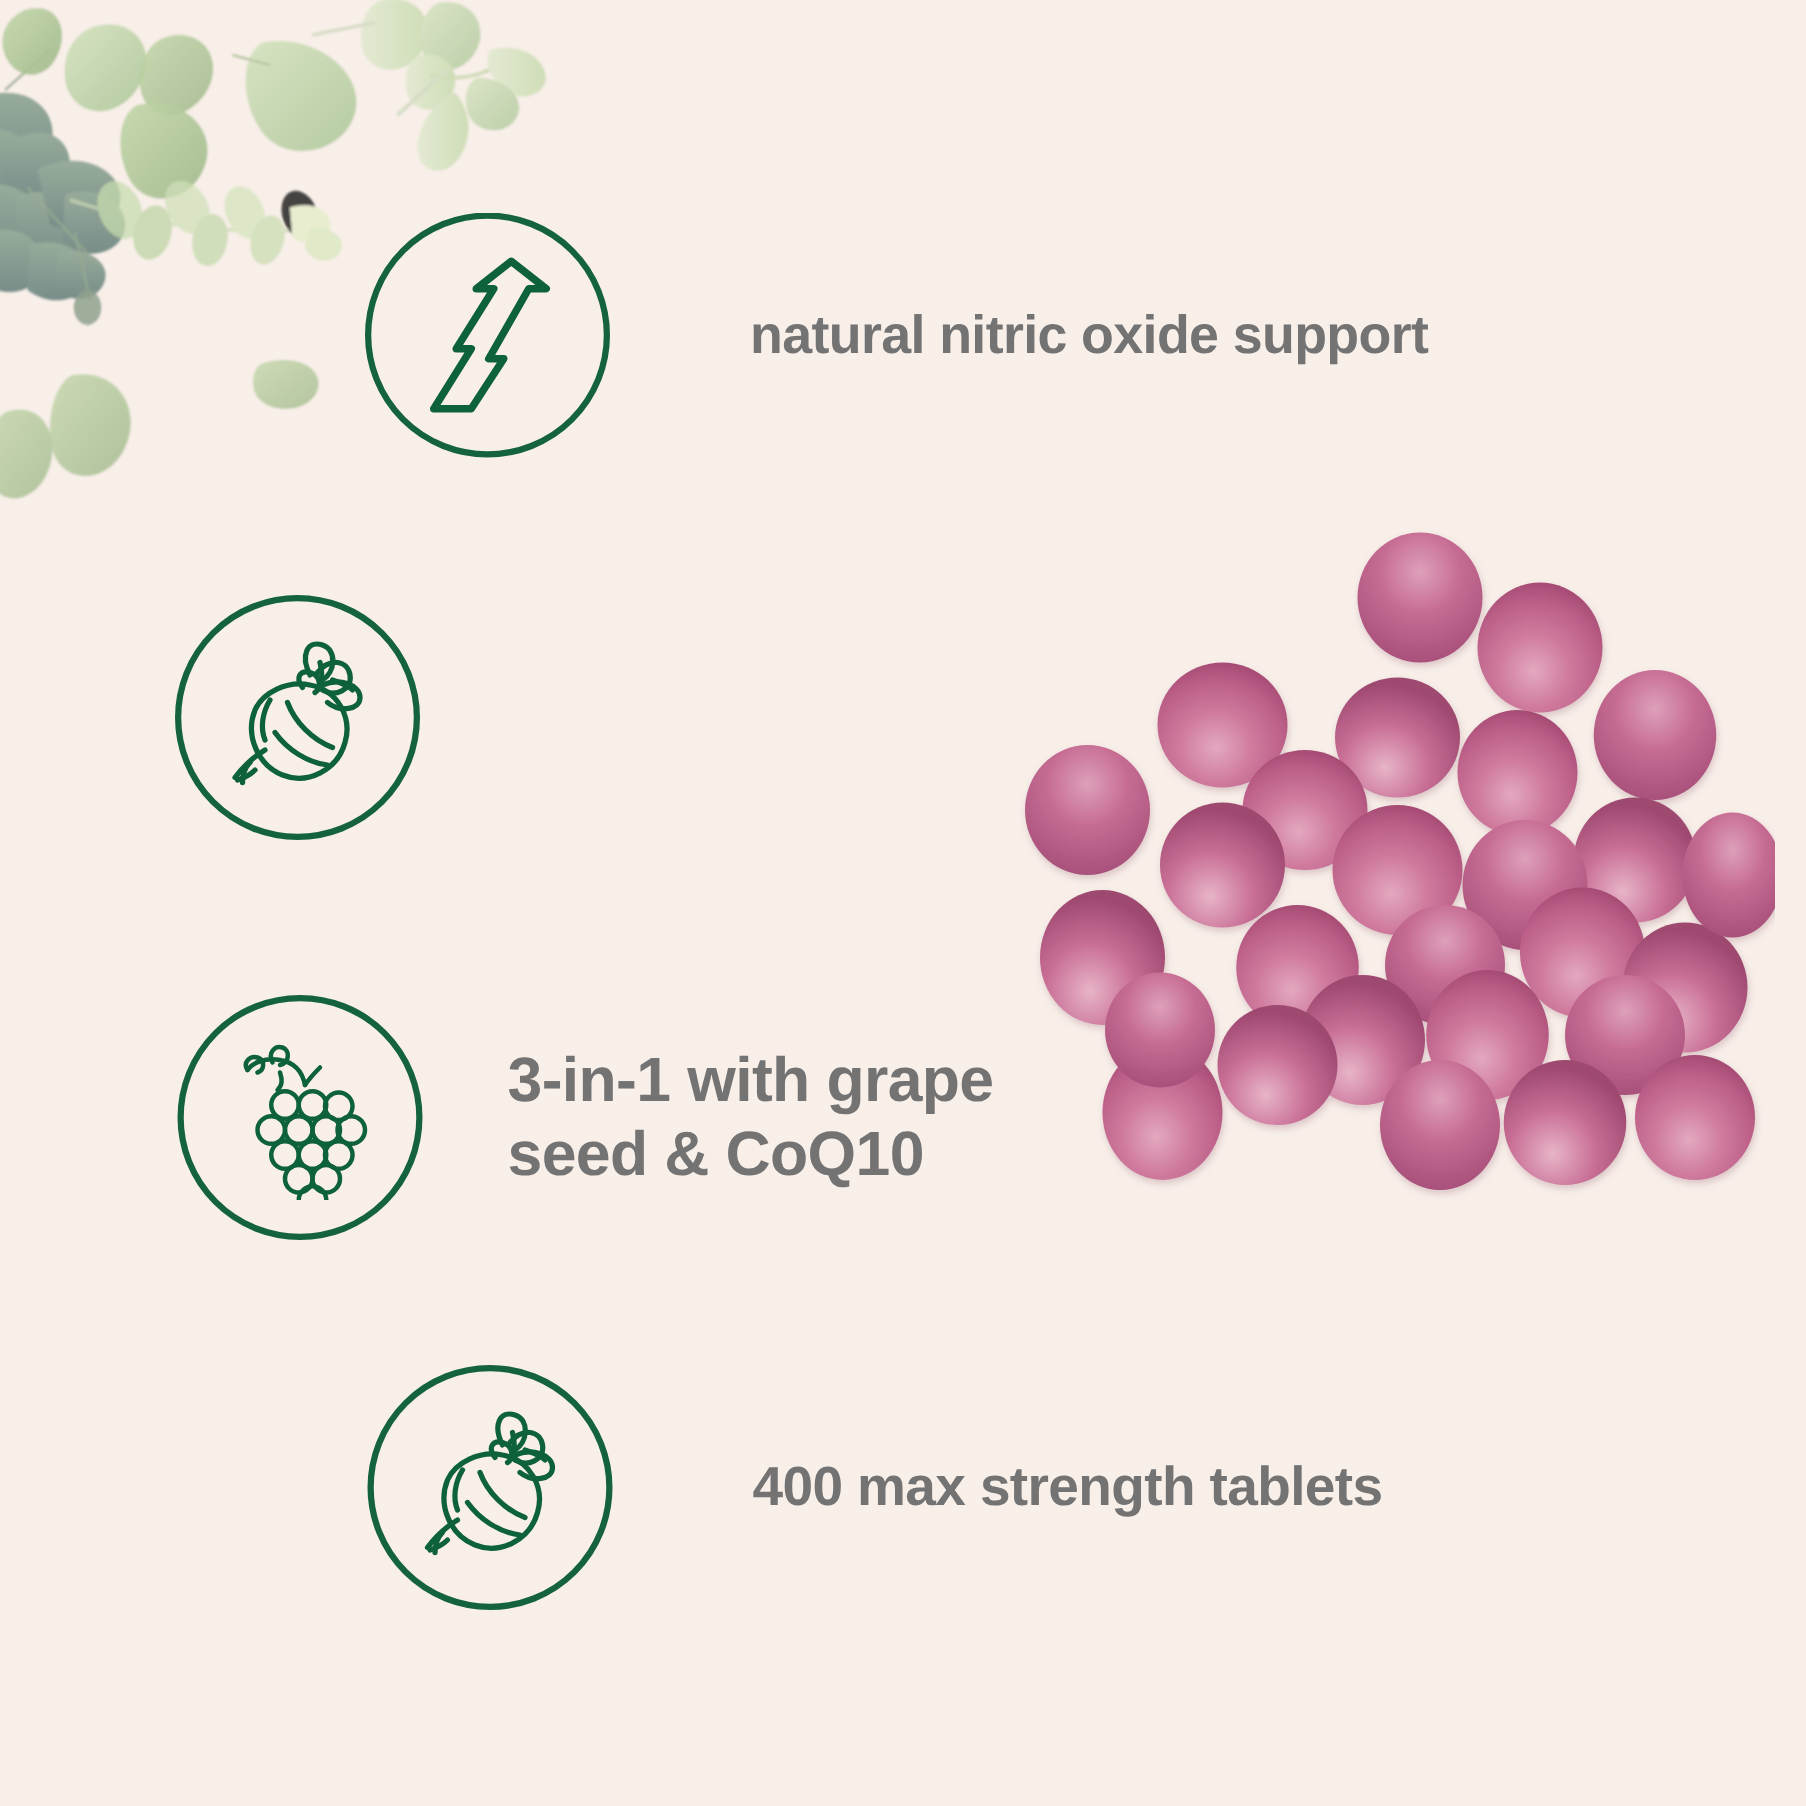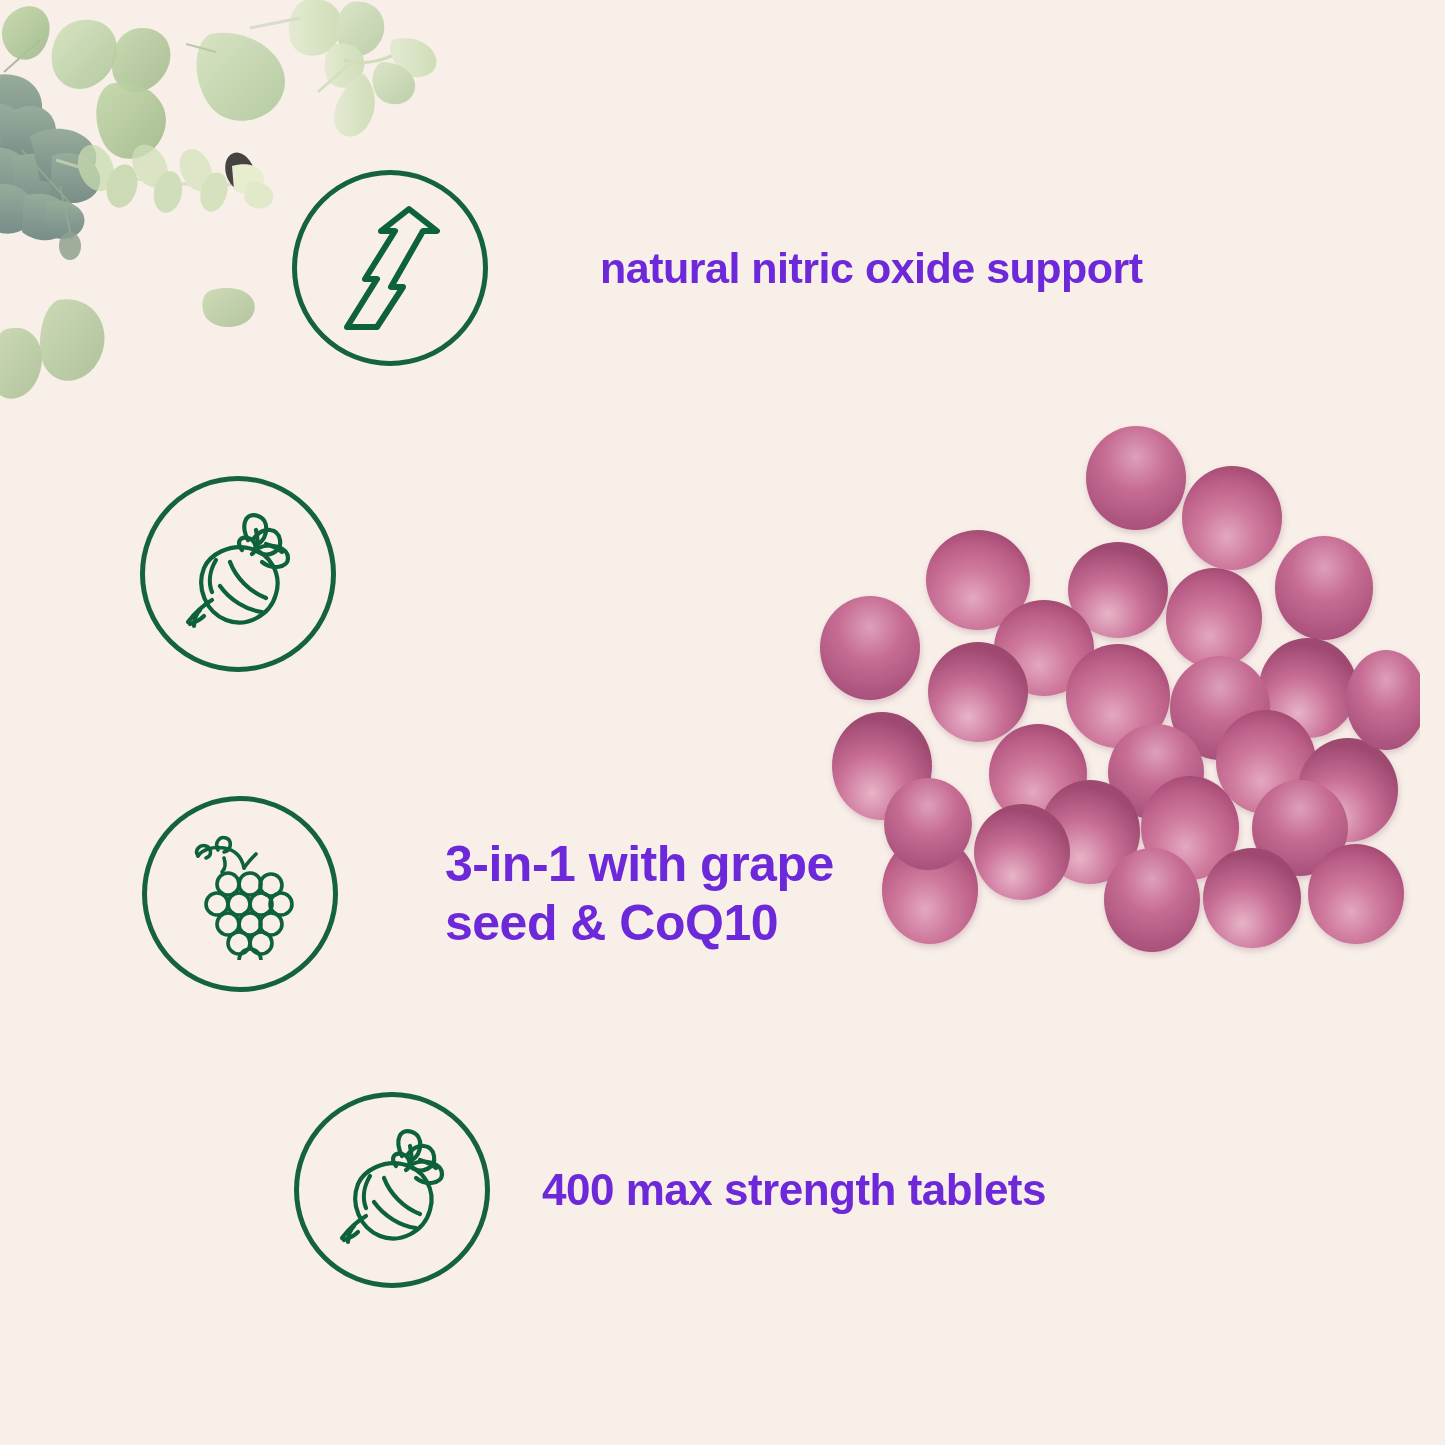--- a/index.html
+++ b/index.html
@@ -44,38 +44,38 @@
     border: 5px solid #14633d;
     box-sizing: border-box;
     display: flex;
     align-items: center;
     justify-content: center;
     flex: 0 0 auto;
   }
   .icon-badge svg { display: block; }
 
   .feature-text {
-    color: #6d28d9;
+    color: #737373;
     font-weight: bold;
     letter-spacing: -0.5px;
     line-height: 1.18;
     white-space: pre-line;
   }
 
   #row-1 { left: 292px;  top: 170px;  }
   #row-1 .feature-text { font-size: 43px; margin-left: 112px; }
 
   #row-2 { left: 140px;  top: 476px;  }
   #row-2 .feature-text { font-size: 51px; margin-left: 68px; }
 
   #row-3 { left: 142px;  top: 796px;  }
-  #row-3 .feature-text { font-size: 50px; margin-left: 107px; }
+  #row-3 .feature-text { font-size: 50px; margin-left: 68px; }
 
   #row-4 { left: 294px;  top: 1092px; }
-  #row-4 .feature-text { font-size: 44px; margin-left: 52px; }
+  #row-4 .feature-text { font-size: 44px; margin-left: 112px; }
 
   
   #tablet-pile {
     position: absolute;
     left: 800px;
     top: 400px;
     width: 620px;
     height: 560px;
   }
 </style>

